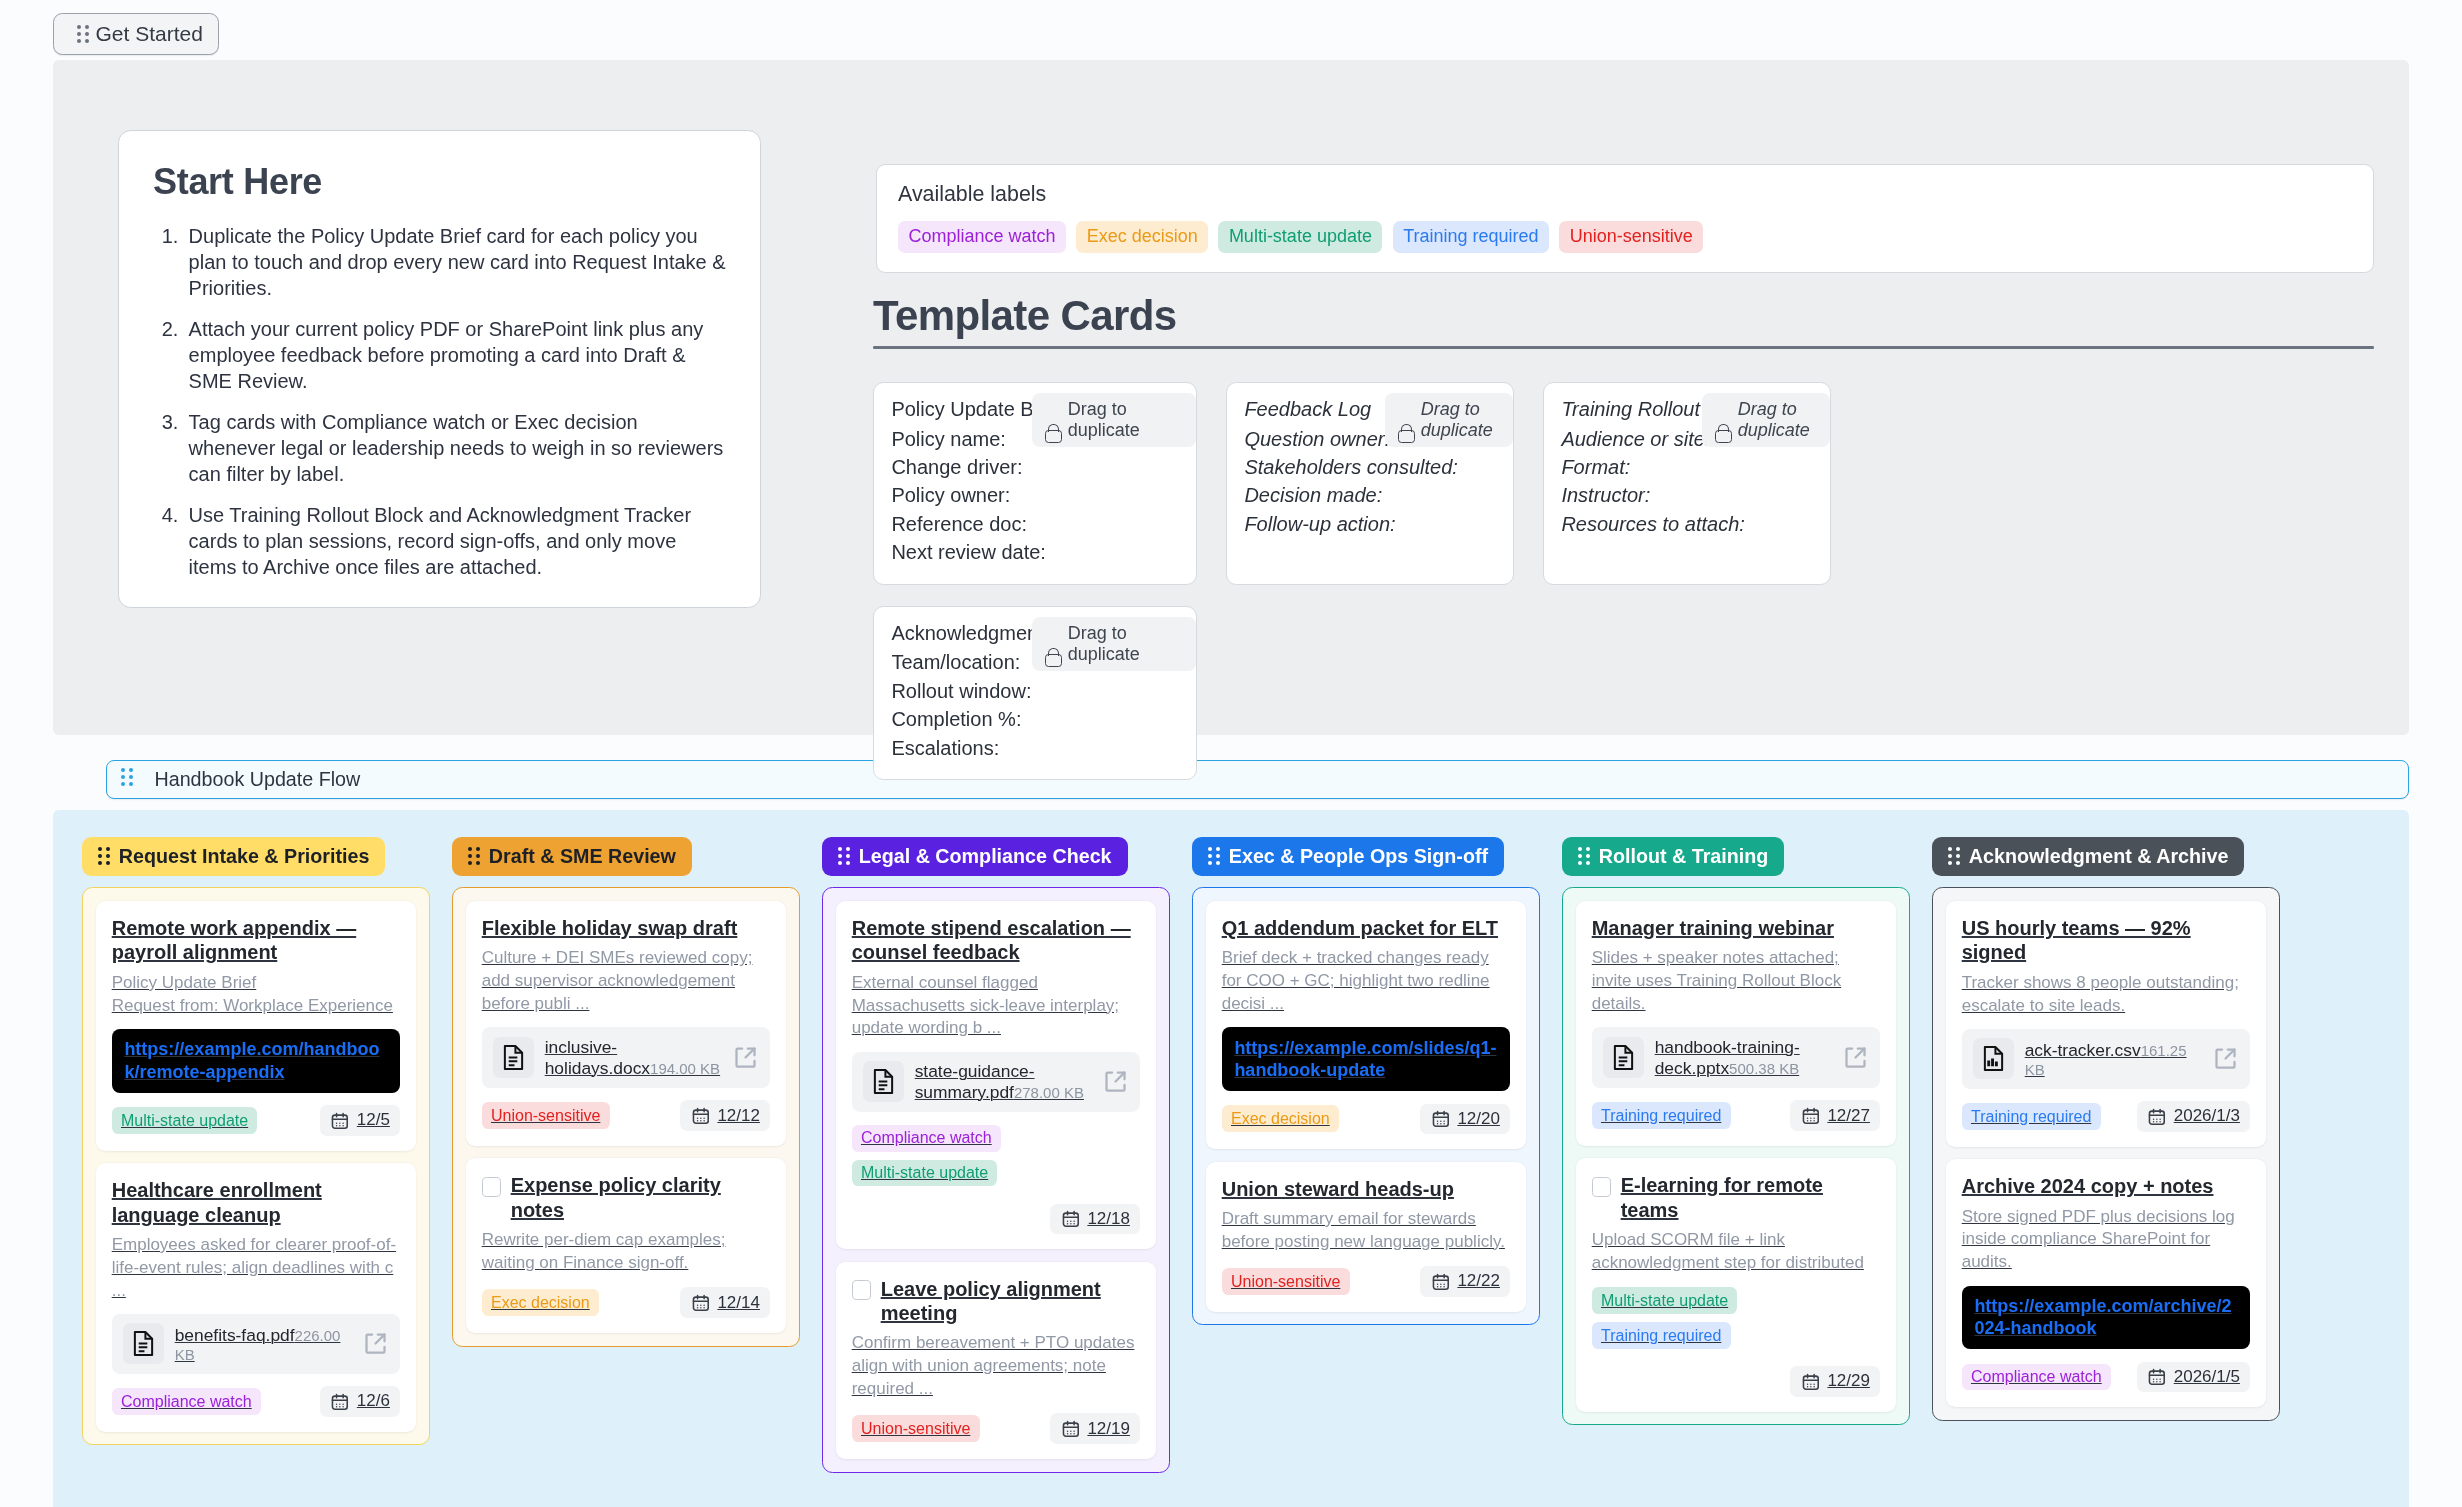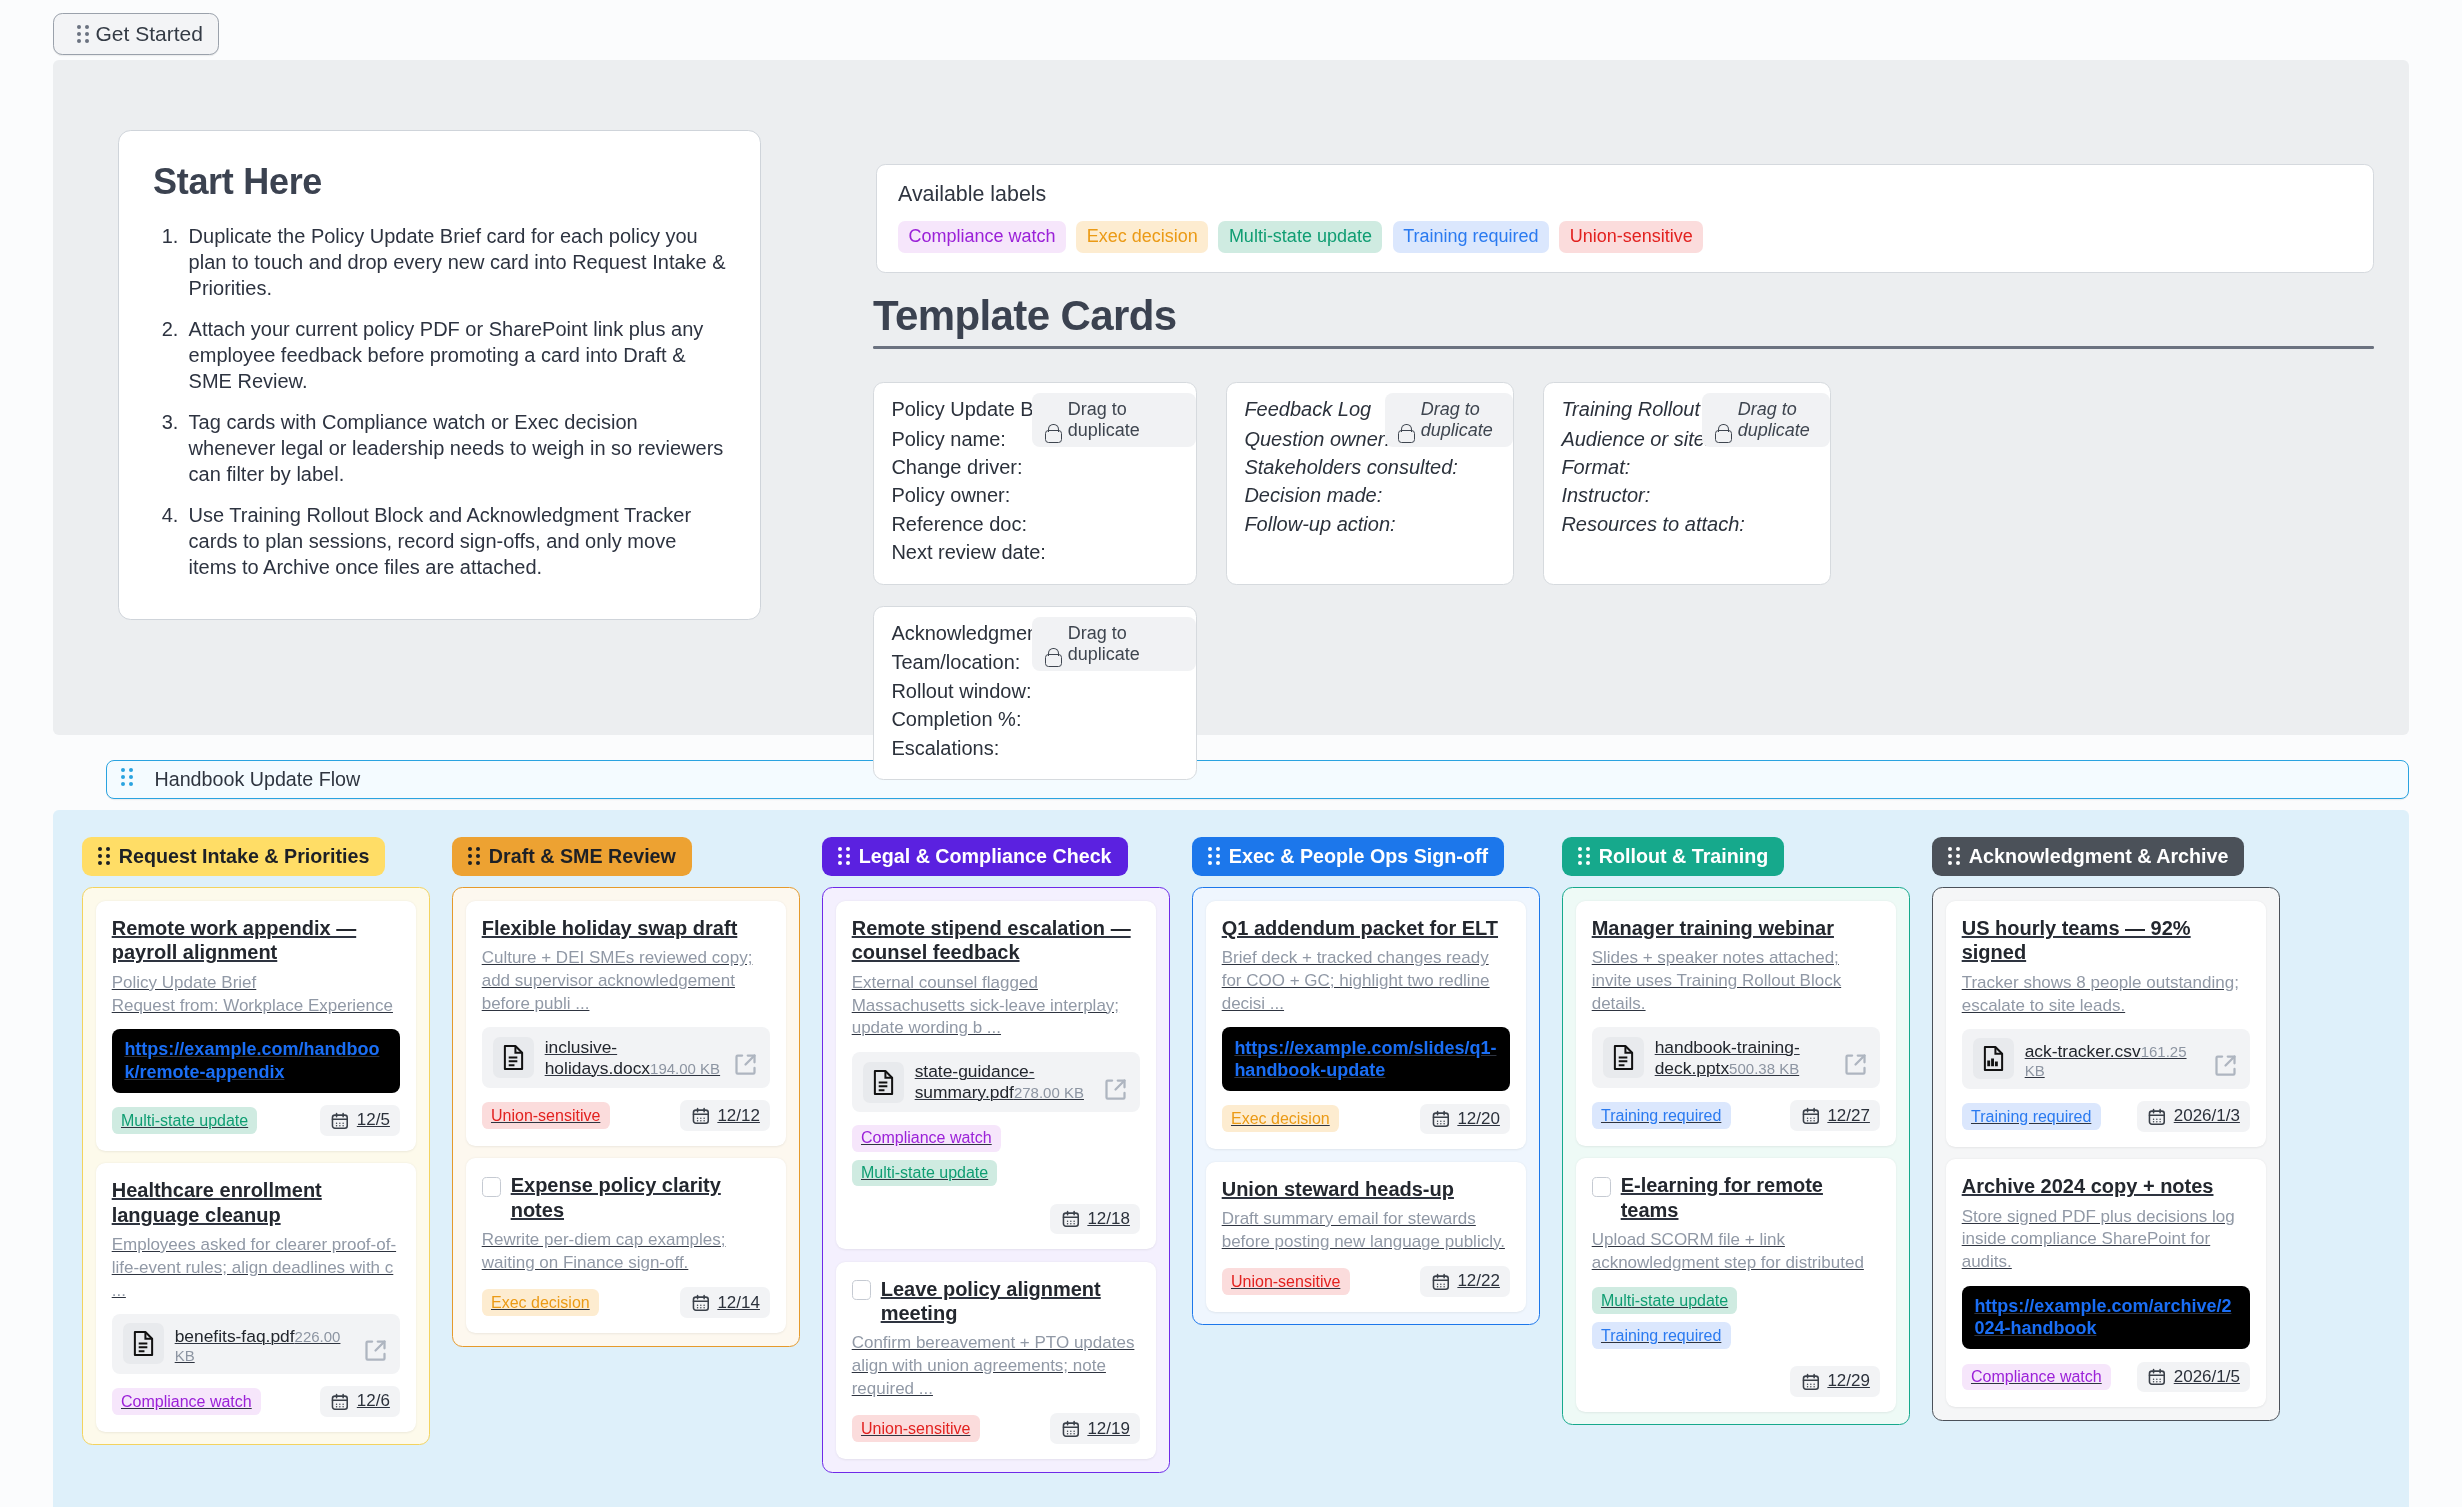--- a/index.html
+++ b/index.html
@@ -32,21 +32,21 @@
     background: #eceef0;
     border-radius: 5.8px;
     height: 675px;
     position: relative;
   }
 
   .start-here {
     position: absolute; left: 65px; top: 70px;
     width: 643px; min-height: 364px;
     background: #ffffff; border: 1.2px solid #cfd4da; border-radius: 12.7px;
-    padding: 30px 34px 24px 34px;
+    padding: 30px 34px 12px 34px;
   }
   .start-here h2 { font-size: 36px; font-weight: bold; color: #3b4250; margin-bottom: 19.7px; letter-spacing: -0.3px; }
   .start-here ol { margin-left: 31px; }
   .start-here li { font-size: 20px; line-height: 1.3; color: #2d3340; margin-bottom: 15px; padding-left: 4.6px; }
 
   
   .labels-panel {
     position: absolute; left: 823px; top: 104px; right: 35px;
     background: #ffffff; border: 1.2px solid #d5d9de; border-radius: 9.3px;
     padding: 17.4px 21px 19.7px 21px;
@@ -122,21 +122,21 @@
   .kcard-titlerow { display: flex; gap: 9.3px; align-items: flex-start; }
   .checkbox {
     width: 19.7px; height: 19.7px; border: 1.7px solid #c5cad2; border-radius: 4.6px;
     flex: 0 0 auto; margin-top: 3.5px; background: #fff;
   }
   .kcard h3 { font-size: 20px; font-weight: 600; color: #23272e; line-height: 1.22; }
   .kcard .meta { font-size: 17px; color: #9199a6; line-height: 1.34; margin-top: 7px; }
 
   .attach {
     margin-top: 11.6px; background: #f2f3f5; border-radius: 8px;
-    padding: 9.3px 11.6px; display: flex; align-items: flex-end; gap: 10.4px;
+    padding: 9.3px 11.6px; display: flex; align-items: center; gap: 10.4px;
   }
   .file-ico {
     width: 41px; height: 41px; background: #e8eaed; border-radius: 7px; flex: 0 0 auto;
     display: flex; align-items: center; justify-content: center;
   }
   .file-ico svg { width: 23px; height: 27px; }
   .attach-txt { flex: 1 1 auto; min-width: 0; }
   .attach-name { font-size: 17.4px; color: #22262d; line-height: 1.2; word-break: break-word; }
   .attach-size { font-size: 15px; color: #8d95a2; margin-top: 2.3px; }
   .ext-ico { width: 27px; height: 27px; flex: 0 0 auto; }

